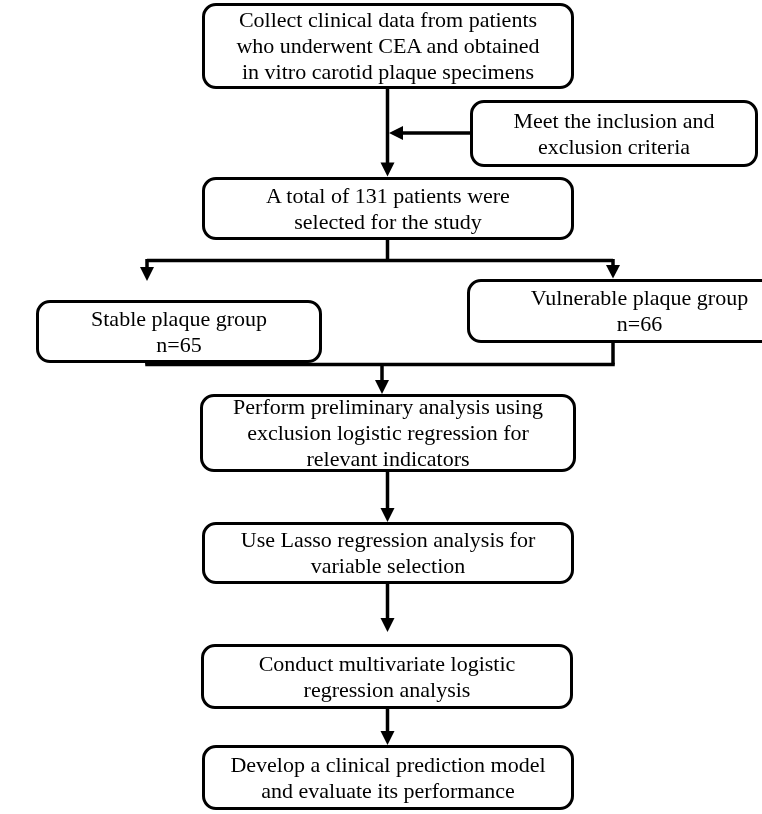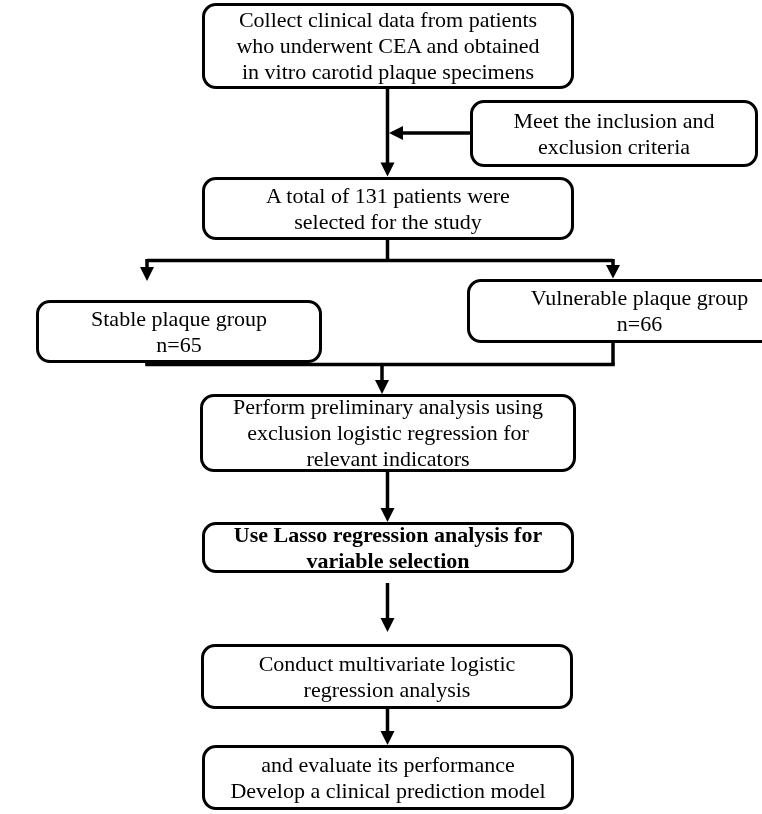--- a/index.html
+++ b/index.html
@@ -117,28 +117,28 @@
     <span class="ln">Vulnerable plaque group</span>
     <span class="ln">n=66</span>
   </div>
 
   <div class="box" style="left:200px; top:394px; width:376px; height:78px;">
     <span class="ln">Perform preliminary analysis using</span>
     <span class="ln">exclusion logistic regression for</span>
     <span class="ln">relevant indicators</span>
   </div>
 
-  <div class="box" style="left:202px; top:522px; width:372px; height:51px;font-weight:bold;">
+  <div class="box" style="left:202px; top:522px; width:372px; height:62px;">
     <span class="ln">Use Lasso regression analysis for</span>
     <span class="ln">variable selection</span>
   </div>
 
   <div class="box" style="left:201px; top:632px; width:372px; height:65px;margin-top:12px;">
     <span class="ln">Conduct multivariate logistic</span>
     <span class="ln">regression analysis</span>
   </div>
 
   <div class="box" style="left:202px; top:745px; width:372px; height:65px;">
+    <span class="ln">Develop a clinical prediction model</span>
     <span class="ln">and evaluate its performance</span>
-    <span class="ln">Develop a clinical prediction model</span>
   </div>
 
 </div>
 
 </body></html>

